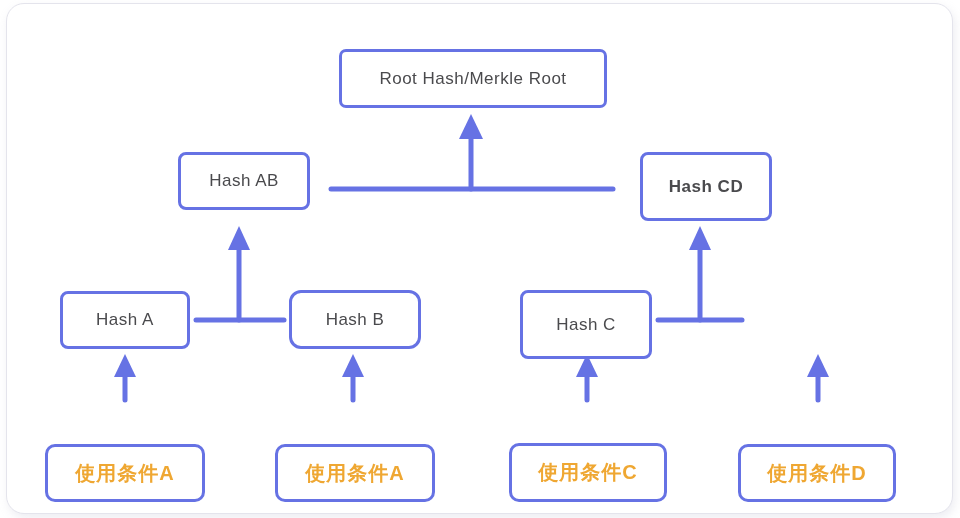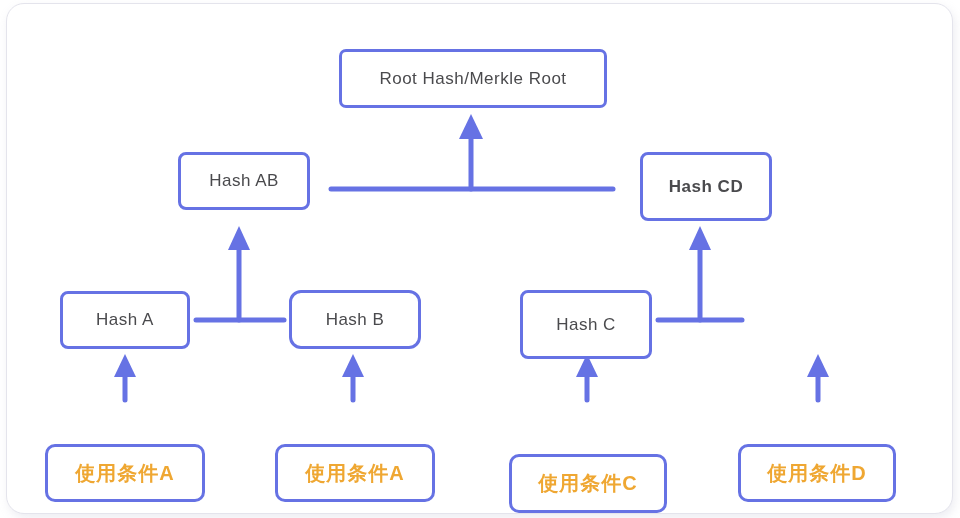--- a/index.html
+++ b/index.html
@@ -61,21 +61,21 @@
   
   #node-root    { left: 339px; top: 49px;  width: 268px; height: 59px; border-radius: 7px; }
   #node-hash-ab { left: 178px; top: 152px; width: 132px; height: 58px; }
   #node-hash-cd { left: 640px; top: 152px; width: 132px; height: 69px; font-weight: bold; }
   #node-hash-a  { left: 60px;  top: 291px; width: 130px; height: 58px; }
   #node-hash-b  { left: 289px; top: 290px; width: 132px; height: 59px; border-radius: 12px; }
   #node-hash-c  { left: 520px; top: 290px; width: 132px; height: 69px; }
   #node-hash-d  { left: 750px; top: 290px; width: 134px; height: 59px; }
   #node-leaf-a  { left: 45px;  top: 400px; width: 160px; height: 58px; }
   #node-leaf-b  { left: 275px; top: 400px; width: 160px; height: 58px; }
-  #node-leaf-c  { left: 509px; top: 410px; width: 158px; height: 59px; }
+  #node-leaf-c  { left: 509px; top: 399px; width: 158px; height: 59px; }
   #node-leaf-d  { left: 738px; top: 400px; width: 158px; height: 58px; }
 </style>
 </head>
 <body>
 
 <div class="canvas">
   <div class="card"></div>
 
   <svg class="edges" width="960" height="518" viewBox="0 0 960 518" xmlns="http://www.w3.org/2000/svg">
 

